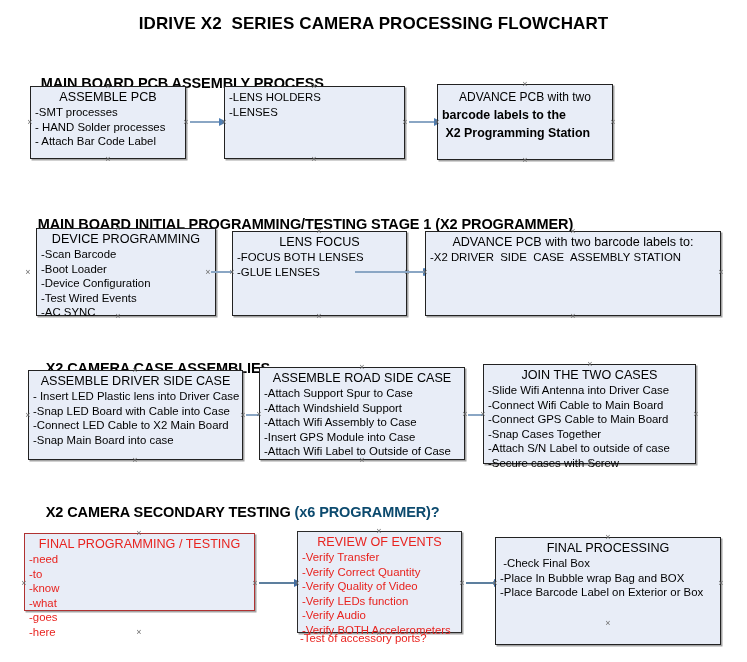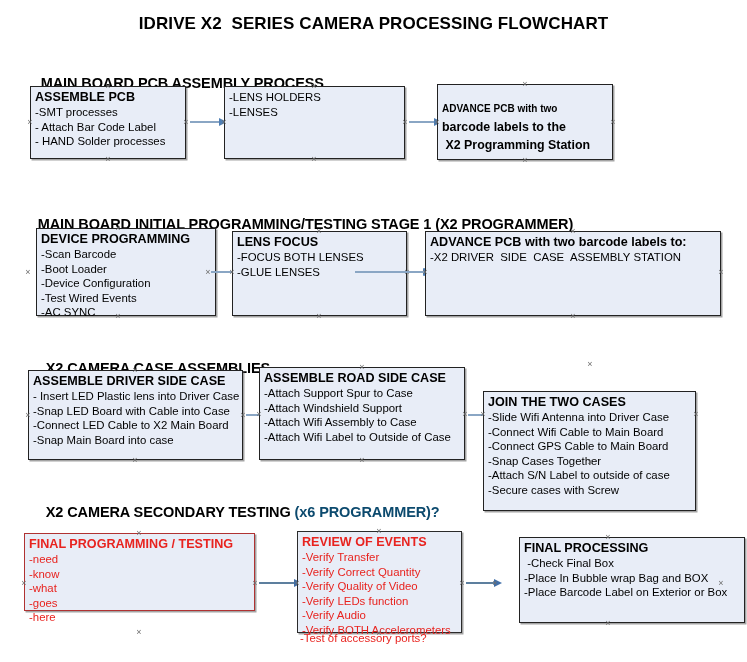--- a/index.html
+++ b/index.html
@@ -50,39 +50,39 @@
     position: absolute;
     box-sizing: border-box;
     background: #e8edf7;
     border: 1.3px solid #222222;
     box-shadow: 1.5px 1.5px 0 rgba(90,90,90,0.55);
     padding: 3px 4px 2px 4px;
     overflow: visible;
   }
   .node .title {
     font-size: 12.6px;
-    font-weight: bold;
+    font-weight: normal;
     line-height: 15px;
     white-space: pre;
+    text-align: center;
   }
   .node .line {
     font-size: 11.4px;
     line-height: 14.6px;
     white-space: pre;
   }
   
   .node.allbold .line {
     font-weight: bold;
     font-size: 12.4px;
     line-height: 18px;
   }
   .node.allbold .title {
-    font-size: 10px;
+    font-size: 12px;
     line-height: 18px;
-    margin-top: 12px;
   }
 
   
   .node.red-node {
     border-color: #2b2b2b;
   }
   .node.red-node .title { color: #e8231f; }
   .node.red-node .line  { color: #e8231f; }
   .node.red-node.redborder { border-color: #b03232; }
 
@@ -140,22 +140,22 @@
 
   <div class="main-title">IDRIVE X2  SERIES CAMERA PROCESSING FLOWCHART</div>
 
   <div class="section-title" style="left:25px; top:59px;">
     <span>MAIN BOARD PCB ASSEMBLY PROCESS</span>
   </div>
 
   <div class="node" style="left:30px; top:86px; width:156px; height:73px;">
     <div class="title">ASSEMBLE PCB</div>
     <div class="line">-SMT processes</div>
+    <div class="line">- HAND Solder processes</div>
     <div class="line">- Attach Bar Code Label</div>
-    <div class="line">- HAND Solder processes</div>
   </div>
   <div class="handle" style="left:108px; top:86px;"></div>
   <div class="handle" style="left:108px; top:159px;"></div>
   <div class="handle" style="left:30px;  top:122px;"></div>
   <div class="handle" style="left:186px; top:122px;"></div>
 
   <div class="arrow" style="left:190px; top:121px; width:30px;"></div>
 
   <div class="node" style="left:224px; top:86px; width:181px; height:73px;">
     <div class="line">-LENS HOLDERS</div>
@@ -235,50 +235,52 @@
   <div class="handle" style="left:28px;  top:415px;"></div>
   <div class="handle" style="left:243px; top:415px;"></div>
 
   <div class="arrow" style="left:246px; top:414px; width:16px;"></div>
 
   <div class="node" style="left:259px; top:367px; width:206px; height:93px;">
     <div class="title">ASSEMBLE ROAD SIDE CASE</div>
     <div class="line">-Attach Support Spur to Case</div>
     <div class="line">-Attach Windshield Support</div>
     <div class="line">-Attach Wifi Assembly to Case</div>
+    <div class="line">-Insert GPS Module into Case</div>
     <div class="line">-Attach Wifi Label to Outside of Case</div>
   </div>
   <div class="handle" style="left:362px; top:367px;"></div>
   <div class="handle" style="left:362px; top:460px;"></div>
   <div class="handle" style="left:259px; top:414px;"></div>
   <div class="handle" style="left:465px; top:414px;"></div>
 
   <div class="arrow" style="left:468px; top:414px; width:17px;"></div>
 
-  <div class="node" style="left:483px; top:364px; width:213px; height:120px;margin-top:27px;">
+  <div class="node" style="left:483px; top:364px; width:213px; height:100px;">
     <div class="title">JOIN THE TWO CASES</div>
     <div class="line">-Slide Wifi Antenna into Driver Case</div>
     <div class="line">-Connect Wifi Cable to Main Board</div>
     <div class="line">-Connect GPS Cable to Main Board</div>
     <div class="line">-Snap Cases Together</div>
     <div class="line">-Attach S/N Label to outside of case</div>
     <div class="line">-Secure cases with Screw</div>
   </div>
   <div class="handle" style="left:590px; top:364px;"></div>
   <div class="handle" style="left:590px; top:462px;"></div>
   <div class="handle" style="left:483px; top:414px;"></div>
   <div class="handle" style="left:696px; top:414px;"></div>
 
   <div class="section-title" style="left:30px; top:488px;">
     <span>X2 CAMERA SECONDARY TESTING </span><span class="red">(x6 PROGRAMMER)?</span>
   </div>
 
   <div class="node red-node redborder" style="left:24px; top:533px; width:231px; height:78px;">
     <div class="title">FINAL PROGRAMMING / TESTING</div>
     <div class="line">-need</div>
+    <div class="line">-to</div>
     <div class="line">-know</div>
     <div class="line">-what</div>
     <div class="line">-goes</div>
     <div class="line">-here</div>
   </div>
   <div class="handle" style="left:139px; top:533px;"></div>
   <div class="handle" style="left:139px; top:632px;"></div>
   <div class="handle" style="left:24px;  top:583px;"></div>
   <div class="handle" style="left:255px; top:583px;"></div>
 
@@ -294,21 +296,21 @@
     <div class="line">-Verify BOTH Accelerometers</div>
   </div>
   <div class="overflow-line" style="left:300px; top:631px;">-Test of accessory ports?</div>
   <div class="handle" style="left:379px; top:531px;"></div>
   <div class="handle" style="left:379px; top:633px;"></div>
   <div class="handle" style="left:297px; top:583px;"></div>
   <div class="handle" style="left:462px; top:583px;"></div>
 
   <div class="arrow dark" style="left:466px; top:582px; width:29px;"></div>
 
-  <div class="node" style="left:519px; top:537px; width:226px; height:86px;">
+  <div class="node" style="left:495px; top:537px; width:226px; height:108px;">
     <div class="title">FINAL PROCESSING</div>
     <div class="line"> -Check Final Box</div>
     <div class="line">-Place In Bubble wrap Bag and BOX</div>
     <div class="line">-Place Barcode Label on Exterior or Box</div>
   </div>
   <div class="handle" style="left:608px; top:537px;"></div>
   <div class="handle" style="left:608px; top:623px;"></div>
   <div class="handle" style="left:495px; top:583px;"></div>
   <div class="handle" style="left:721px; top:583px;"></div>
 

